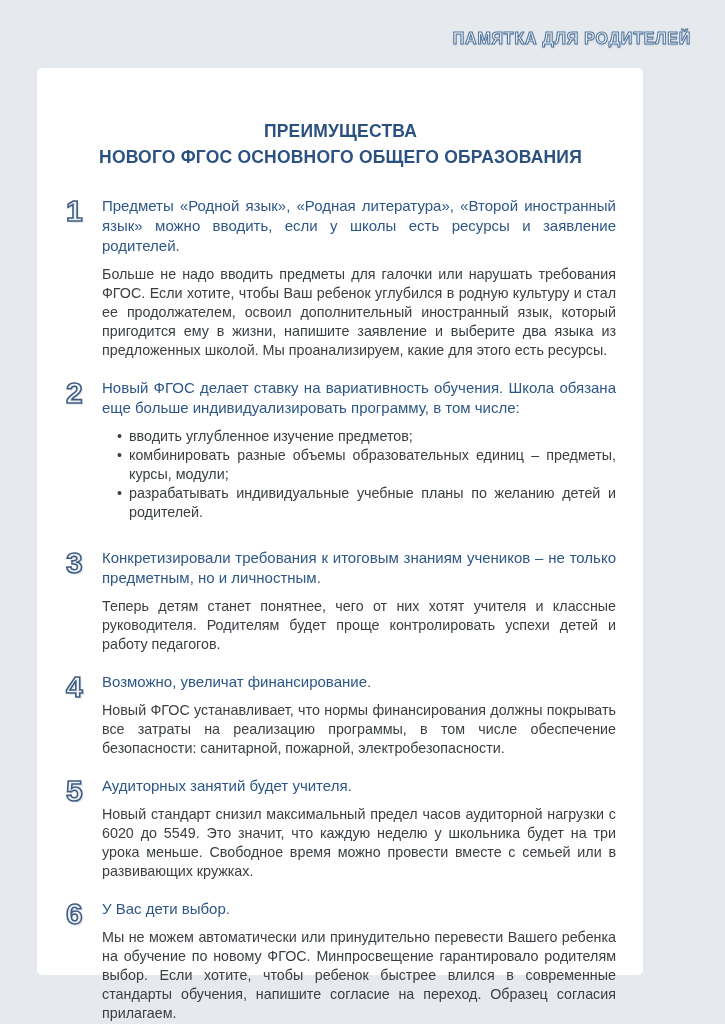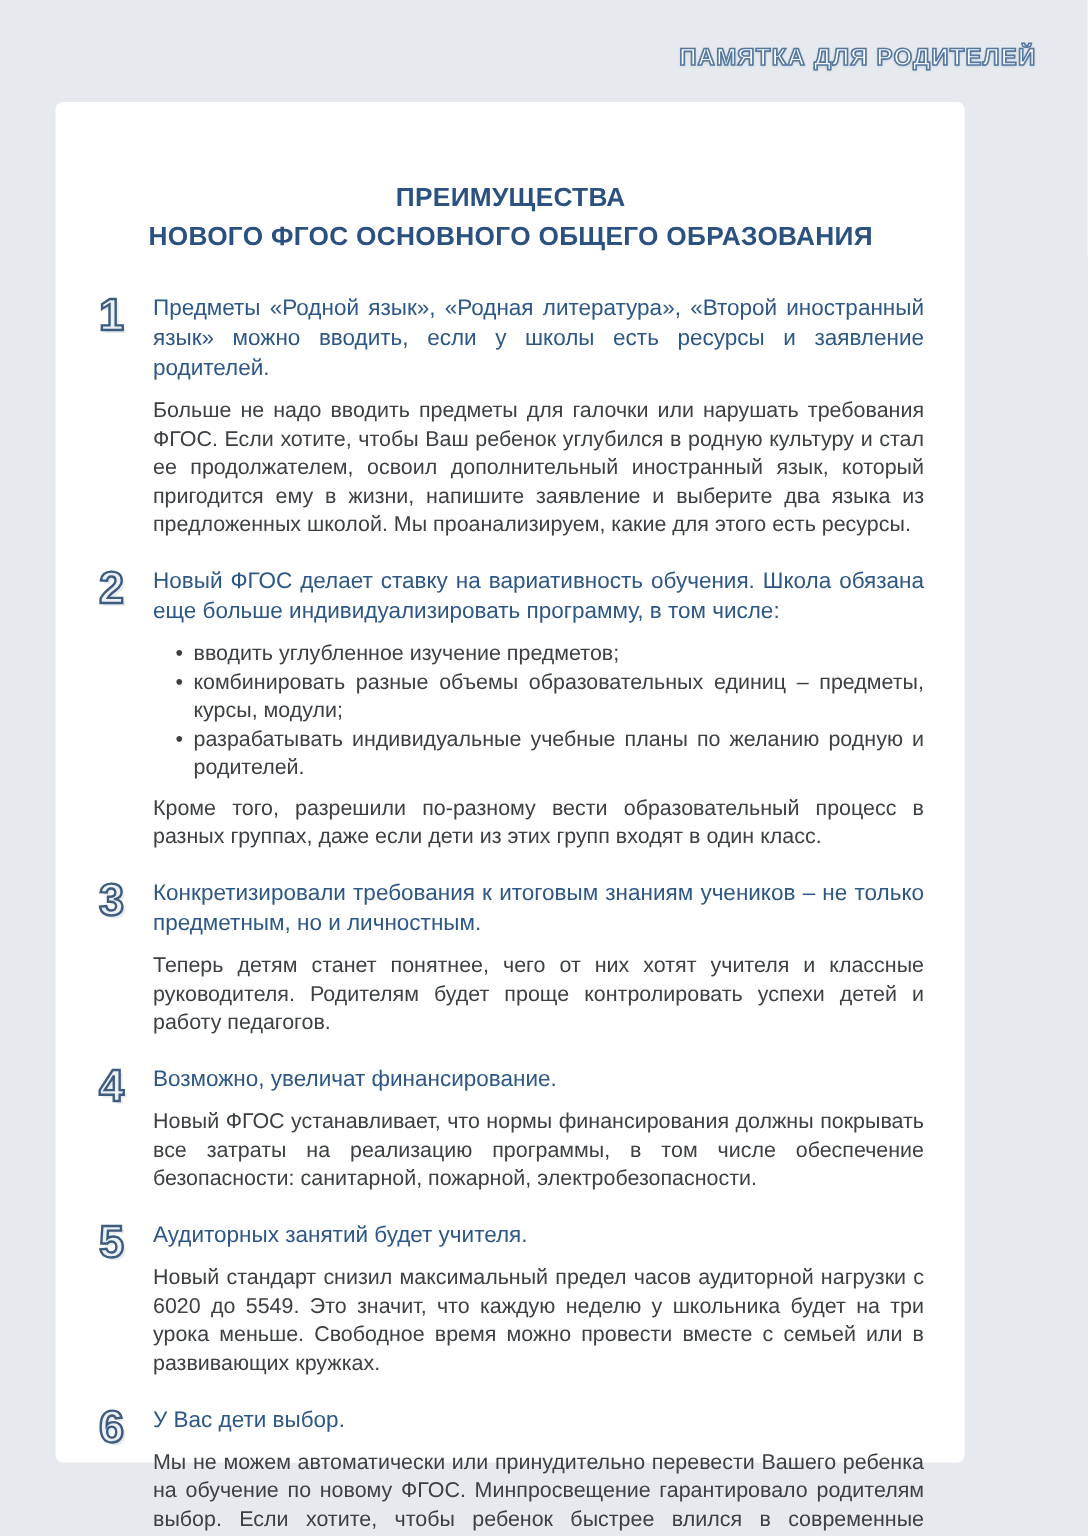--- a/index.html
+++ b/index.html
@@ -107,23 +107,22 @@
     </div>
   </section>
 
   <section class="item">
     <div class="num">2</div>
     <div class="sec-body">
       <h2 class="heading">Новый ФГОС делает ставку на вариативность обучения. Школа обязана еще больше индивидуализировать программу, в том числе:</h2>
       <ul class="bullets">
         <li>вводить углубленное изучение предметов;</li>
         <li>комбинировать разные объемы образовательных единиц – предметы, курсы, модули;</li>
-        <li>разрабатывать индивидуальные учебные планы по желанию родную и родителей.</li>
+        <li>разрабатывать индивидуальные учебные планы по желанию детей и родителей.</li>
       </ul>
-      <p class="para">Кроме того, разрешили по-разному вести образовательный процесс в разных группах, даже если дети из этих групп входят в один класс.</p>
     </div>
   </section>
 
   <section class="item">
     <div class="num">3</div>
     <div class="sec-body">
       <h2 class="heading">Конкретизировали требования к итоговым знаниям учеников – не только предметным, но и личностным.</h2>
       <p class="para">Теперь детям станет понятнее, чего от них хотят учителя и классные руководителя. Родителям будет проще контролировать успехи детей и работу педагогов.</p>
     </div>
   </section>

